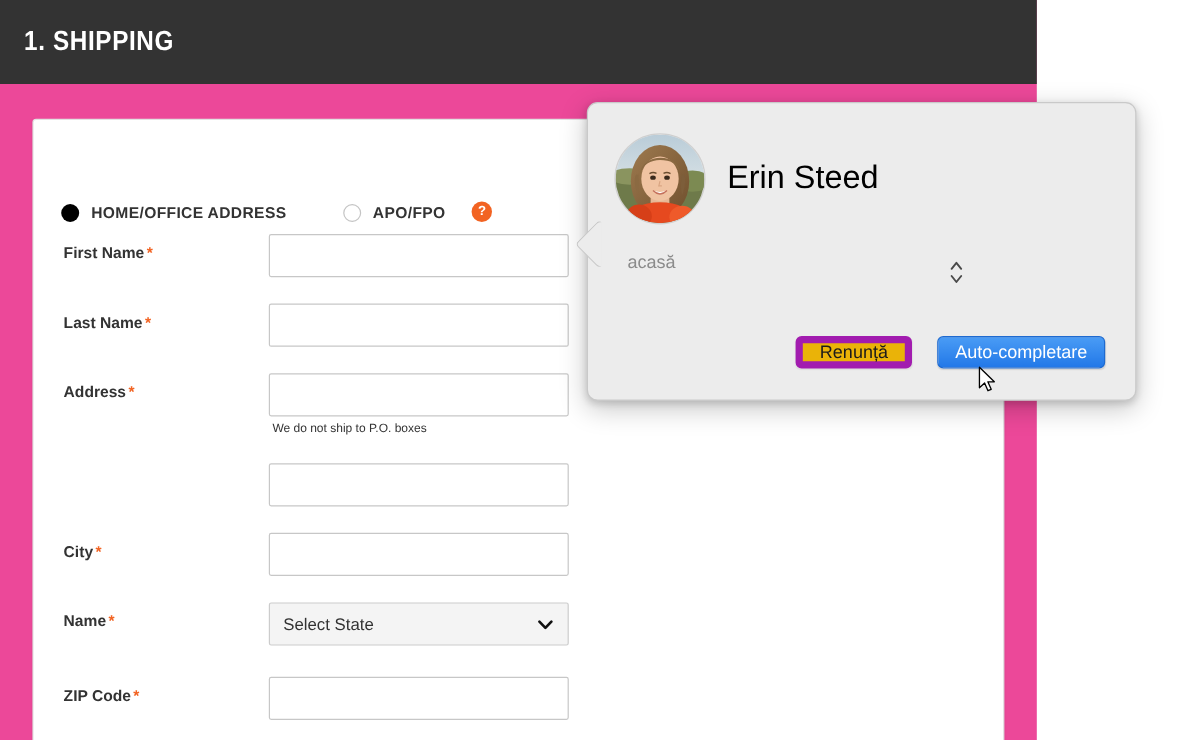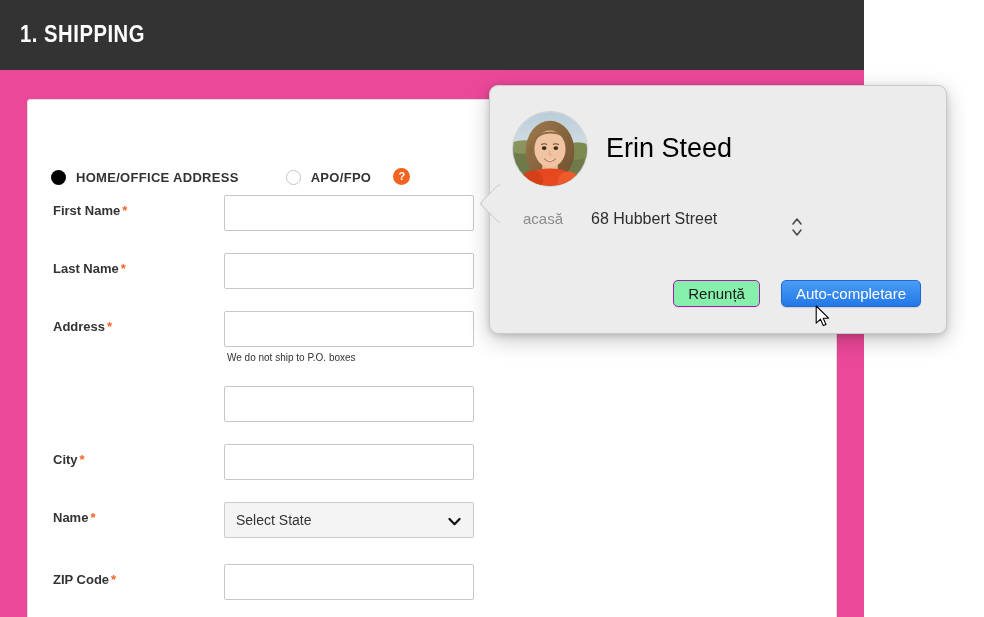--- a/index.html
+++ b/index.html
@@ -216,22 +216,22 @@
   }
   .btn {
     height: 27px;
     border-radius: 5px;
     font-size: 15px;
     display: flex; align-items: center; justify-content: center;
     padding: 0 14px;
     white-space: nowrap;
   }
   .btn-cancel {
-    background: #86efac;
-    border: 1px solid #a21caf;
+    background: #eab308;
+    border: 6px solid #a21caf;
     color: #1b1b1b;
     box-shadow: 0 1px 1px rgba(0,0,0,0.06);
   }
   .btn-primary {
     background: linear-gradient(to bottom, #4a9cf5 0%, #2278e8 100%);
     border: 1px solid #1e6ad0;
     color: #ffffff;
     margin-left: 21px;
     box-shadow: 0 1px 1px rgba(0,0,0,0.12);
   }
@@ -356,21 +356,20 @@
 
         <path d="M32 48 Q38 53.5 44 48 Q38 50.5 32 48 Z" fill="#ffffff"></path>
         <path d="M32 48 Q38 54 44 48" stroke="#c4705c" stroke-width="1.1" fill="none"></path>
       </svg>
     </div>
 
     <div class="contact-name">Erin Steed</div>
 
     <div class="addr-label">acasă</div>
     <div class="addr-lines">
-      <div>68 Hubbert Street</div>
     </div>
 
     <div class="stepper">
       <svg viewBox="0 0 14 26">
         <path d="M3 10 L7 5 L11 10" fill="none" stroke="#4a4a4a" stroke-width="1.6" stroke-linecap="round" stroke-linejoin="round"></path>
         <path d="M3 16 L7 21 L11 16" fill="none" stroke="#4a4a4a" stroke-width="1.6" stroke-linecap="round" stroke-linejoin="round"></path>
       </svg>
     </div>
 
     <div class="popover-buttons">

